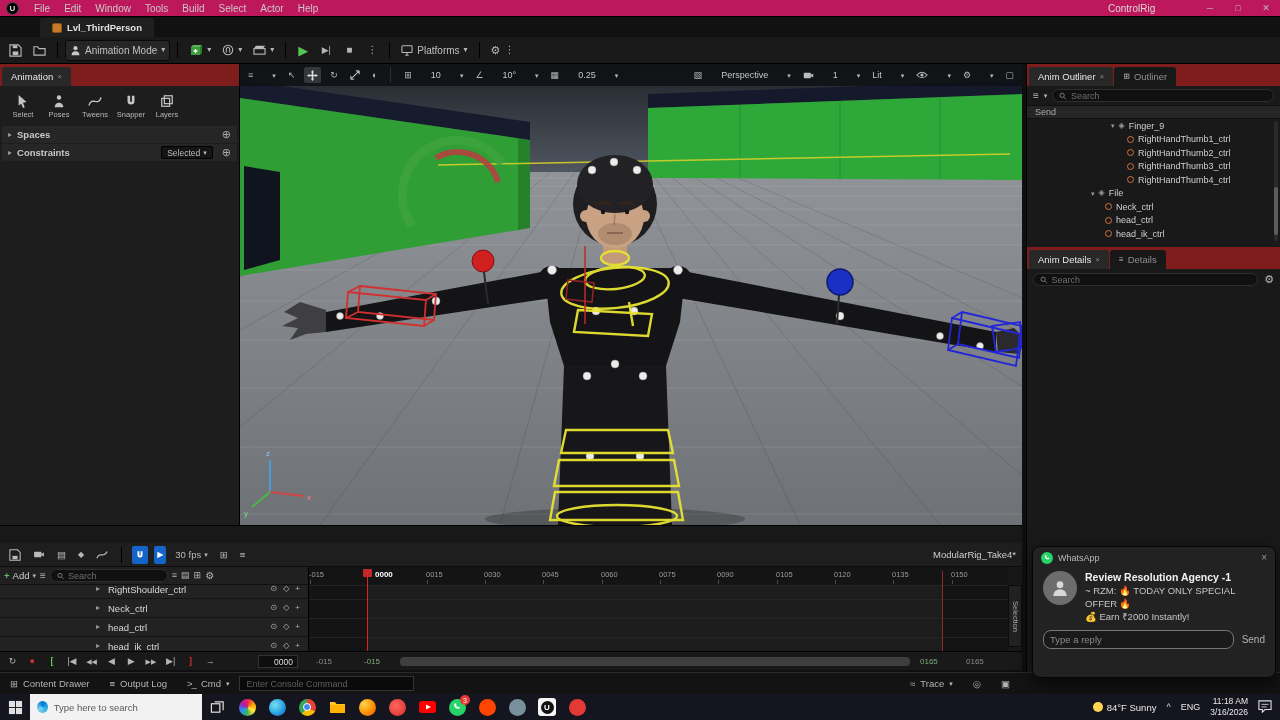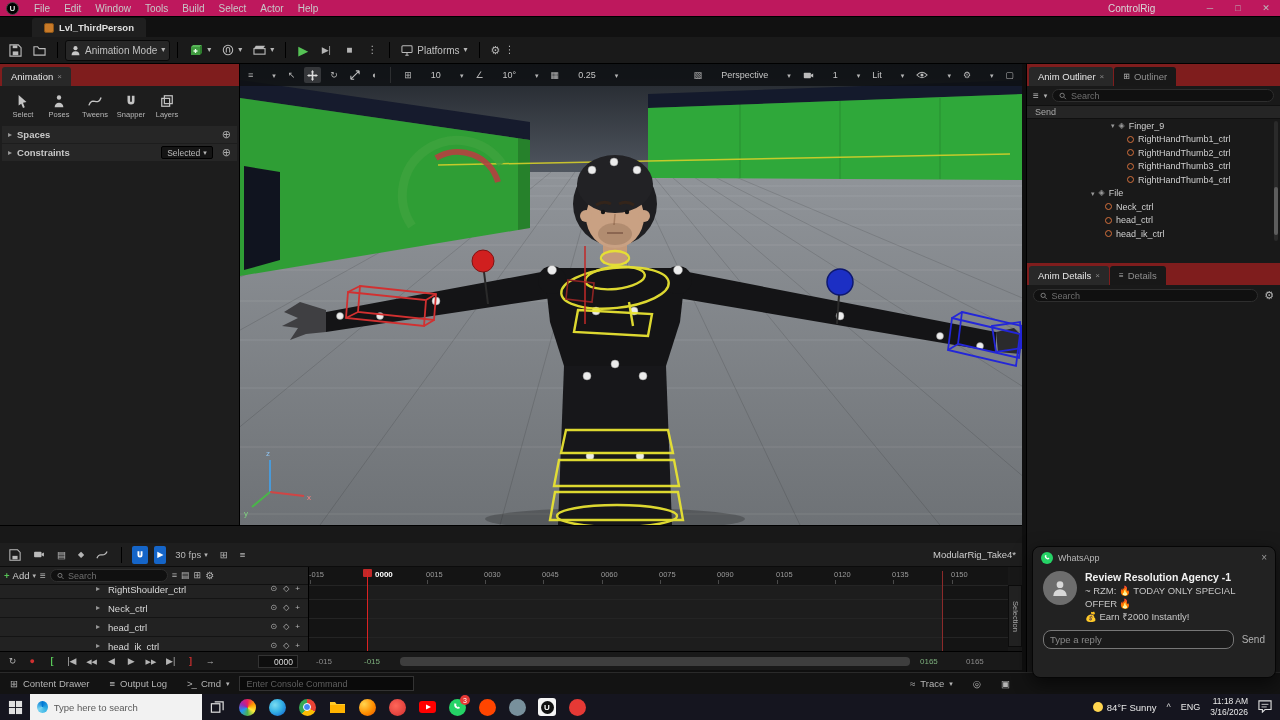--- a/index.html
+++ b/index.html
@@ -30,21 +30,21 @@
 .g-up::before{content:"^"}
 
 #menubar{left:0;top:0;width:1280px;height:17px;background:#be185d;display:flex;align-items:center;border-bottom:1px solid #000}
 .ue-logo{width:13px;height:13px;border-radius:50%;background:#000;border:1px solid #4a4a4a;color:#ddd;font-size:8px;font-weight:bold;display:flex;align-items:center;justify-content:center;margin:0 8px 0 6px}
 .ue-logo::before{content:"U"}
 .menu-item{padding:0 7px;font-size:10px;color:#c8c8c8;cursor:default}
 .win-title{position:absolute;left:1108px;font-size:10px;color:#d8d8d8}
 .win-btn{width:28px;height:17px;display:flex;align-items:center;justify-content:center;font-size:9px;color:#bbb}
 
 #leveltabs{left:0;top:17px;width:1280px;height:20px;background:#111;display:flex;align-items:flex-end}
-.lvl-tab{margin-left:32px;height:19px;display:flex;align-items:center;gap:5px;background:#1f1f1f;border-radius:3px 3px 0 0;padding:0 12px;font-size:9.5px;font-weight:bold;color:#e0e0e0}
+.lvl-tab{margin-left:40px;height:19px;display:flex;align-items:center;gap:5px;background:#1f1f1f;border-radius:3px 3px 0 0;padding:0 12px;font-size:9.5px;font-weight:bold;color:#e0e0e0}
 .asset-ico{width:10px;height:10px;background:#c87a28;border-radius:2px;border:1px solid #8a5418}
 
 #maintoolbar{left:0;top:37px;width:1280px;height:27px;background:#1a1a1a;border-bottom:1px solid #000;display:flex;align-items:center;padding-left:5px;gap:3px}
 .tbtn{height:21px;min-width:20px;display:flex;align-items:center;justify-content:center;gap:4px;padding:0 4px;border-radius:3px;color:#c0c0c0;font-size:10px}
 .tbtn.boxed{background:#262626;border:1px solid #090909}
 .sep{width:1px;height:16px;background:#000;margin:0 4px}
 .green{color:#56c356}
 
 .tabstrip{display:flex;align-items:flex-end;background:#7f1d1d;height:22px;padding-left:2px}
 .tab{display:flex;align-items:center;gap:4px;padding:0 9px;height:19px;font-size:9.5px;color:#8f8f8f;background:#181818;border-radius:3px 3px 0 0;margin-right:1px}
@@ -586,21 +586,21 @@
         <span data-name="tree-item-label">head_ctrl</span>
       </div>
       <div class="trow" style="padding-left:78px" data-name="tree-item">
         <span class="ctrl-ico" data-name="control-key-icon"></span>
         <span data-name="tree-item-label">head_ik_ctrl</span>
       </div>
       <div class="vscroll" style="top:2px;height:120px" data-name="outliner-scrollbar">
         <div class="vthumb" style="top:66px;height:48px" data-name="scrollbar-thumb"></div>
       </div>
     </div>
-    <div class="tabstrip" style="margin-top:20px" data-name="details-tabs">
+    <div class="tabstrip" style="margin-top:4px" data-name="details-tabs">
       <div class="tab active" data-name="tab-anim-details">
         <span data-name="anim-details-tab-label">Anim Details</span>
         <span class="g g-x" data-name="close-icon"></span>
       </div>
       <div class="tab" data-name="tab-details">
         <span class="g g-menu" data-name="details-icon" style="font-size:8px"></span>
         <span data-name="details-tab-label">Details</span>
       </div>
     </div>
     <div class="row" style="padding:4px 6px;gap:6px" data-name="details-search-row">

